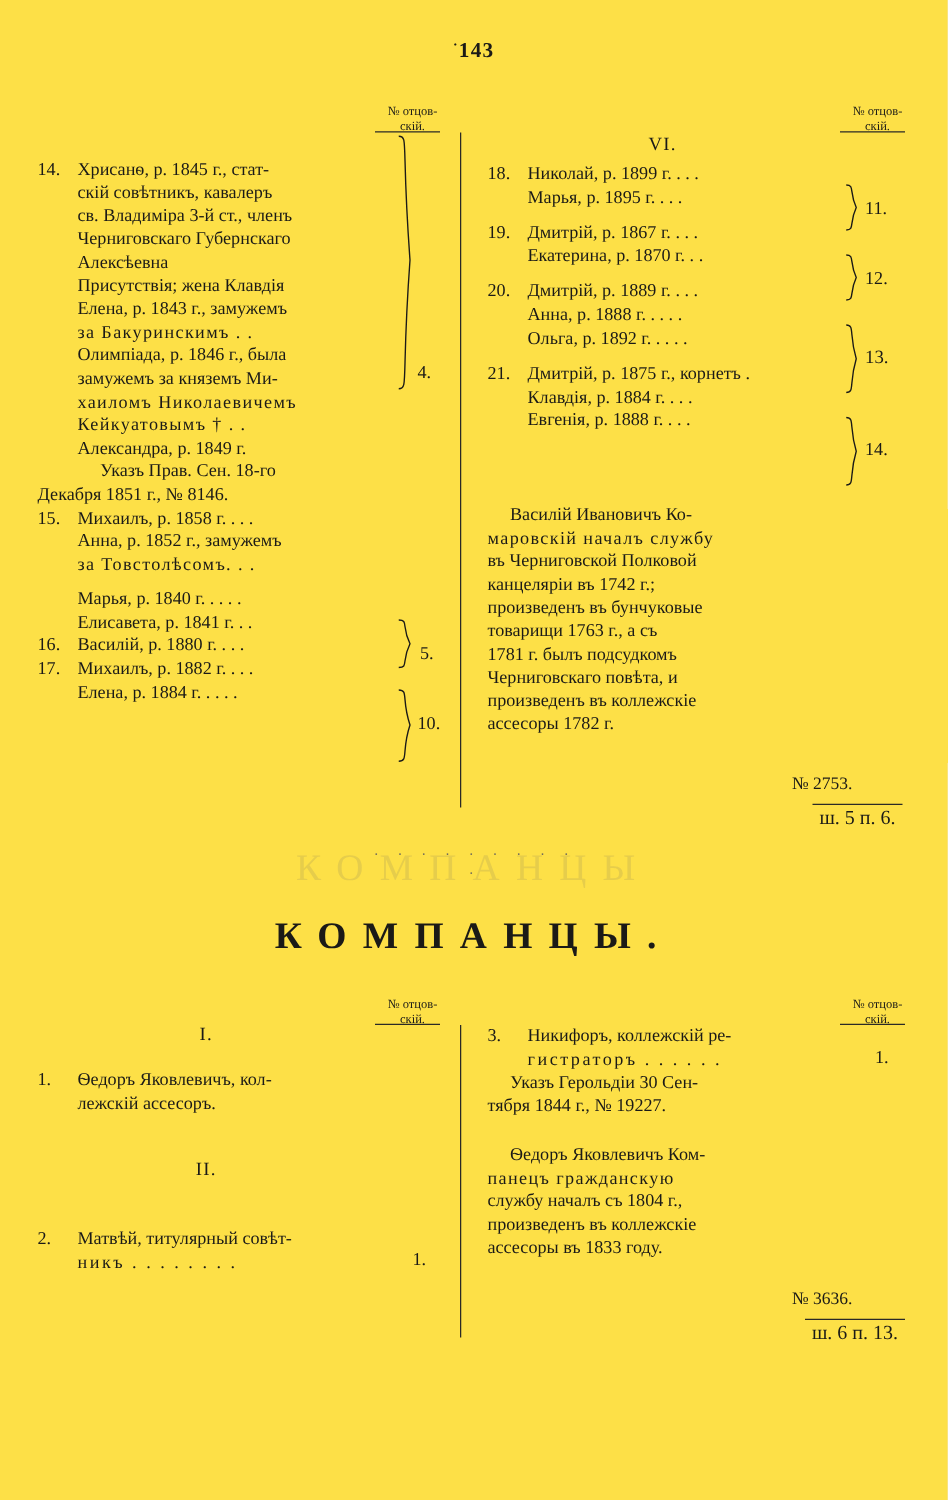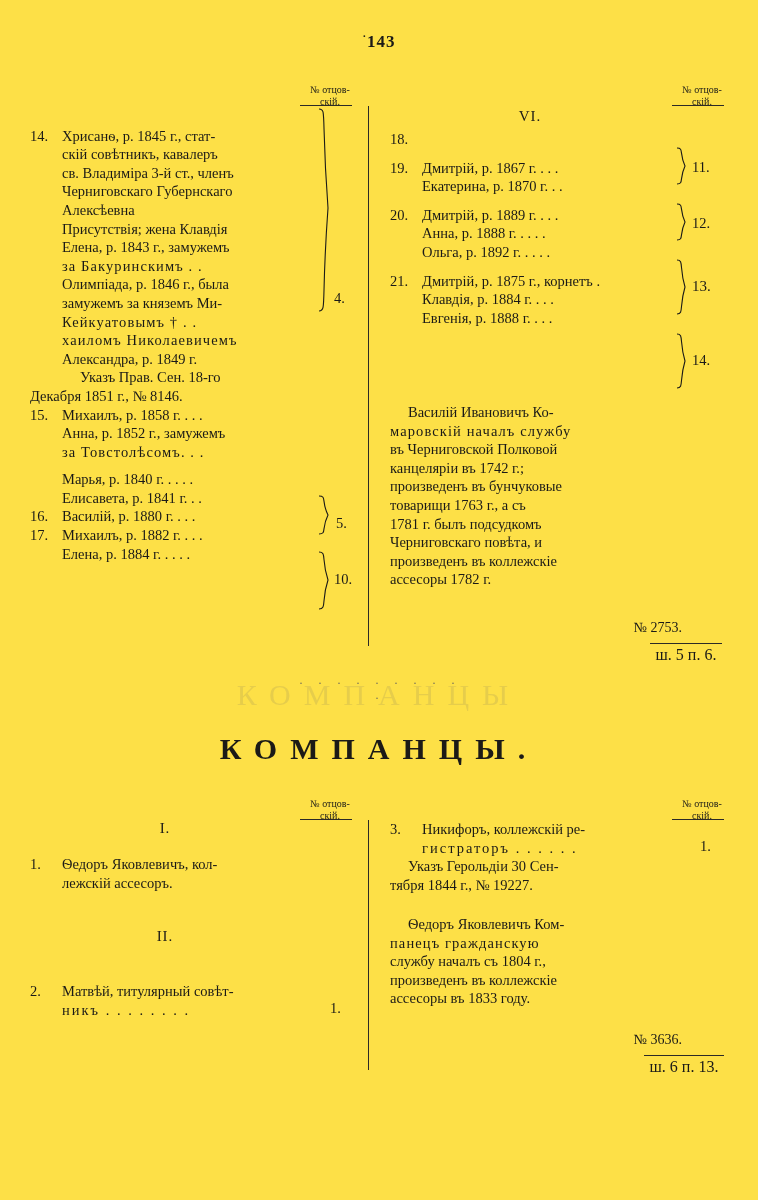--- a/index.html
+++ b/index.html
@@ -138,22 +138,22 @@
           <div>Хрисанѳ, р. 1845 г., стат-</div>
           <div>скій совѣтникъ, кавалеръ</div>
           <div>св. Владиміра 3-й ст., членъ</div>
           <div>Черниговскаго Губернскаго</div>
           <div>Алексѣевна</div>
           <div>Присутствія; жена Клавдія</div>
           <div>Елена, р. 1843 г., замужемъ</div>
           <div class="sp1">за Бакуринскимъ  .  .</div>
           <div>Олимпіада, р. 1846 г., была</div>
           <div>замужемъ за княземъ Ми-</div>
+          <div class="sp1">хаиломъ Николаевичемъ</div>
           <div class="sp1">Кейкуатовымъ †  .  .</div>
-          <div class="sp1">хаиломъ Николаевичемъ</div>
           <div>Александра, р. 1849 г.</div>
           <div class="indent">Указъ Прав. Сен. 18-го</div>
         </div>
       </div>
       <div>Декабря 1851 г., № 8146.</div>
     </div>
 
     <div class="entry">
       <div style="display:flex;">
         <div style="width:32px; flex:none;">15.</div>
@@ -217,20 +217,24 @@
     </svg>
   </div>
   <div style="position:absolute; left:334px; top:571px; font-size:14.5px;">10.</div>
 
   <div class="section roman" style="left:390px; top:108px; width:280px;">VI.</div>
 
   <div class="section" style="left:390px; top:130px; width:272px;">
     <div class="entry">
       <div style="display:flex;">
         <div style="width:32px; flex:none;">18.</div>
+        <div style="flex:1;">
+          <div>Николай, р. 1899 г. .  .  .</div>
+          <div>Марья, р. 1895 г.  .  .  .</div>
+        </div>
       </div>
     </div>
     <div style="height:10px;"></div>
     <div class="entry">
       <div style="display:flex;">
         <div style="width:32px; flex:none;">19.</div>
         <div style="flex:1;">
           <div>Дмитрій, р. 1867 г. .  .  .</div>
           <div>Екатерина, р. 1870 г. .  .</div>
         </div>

